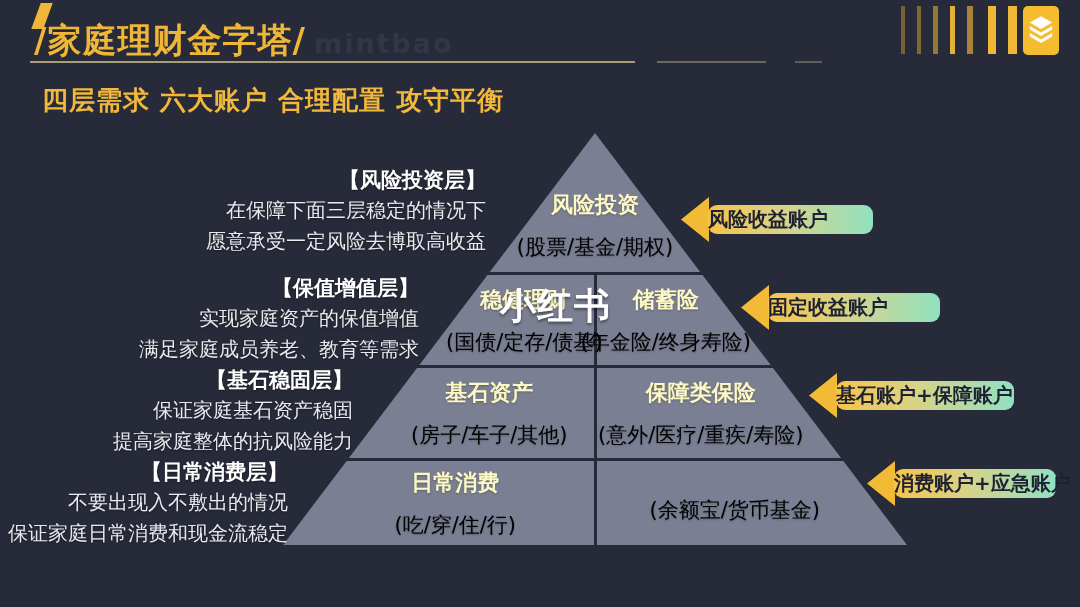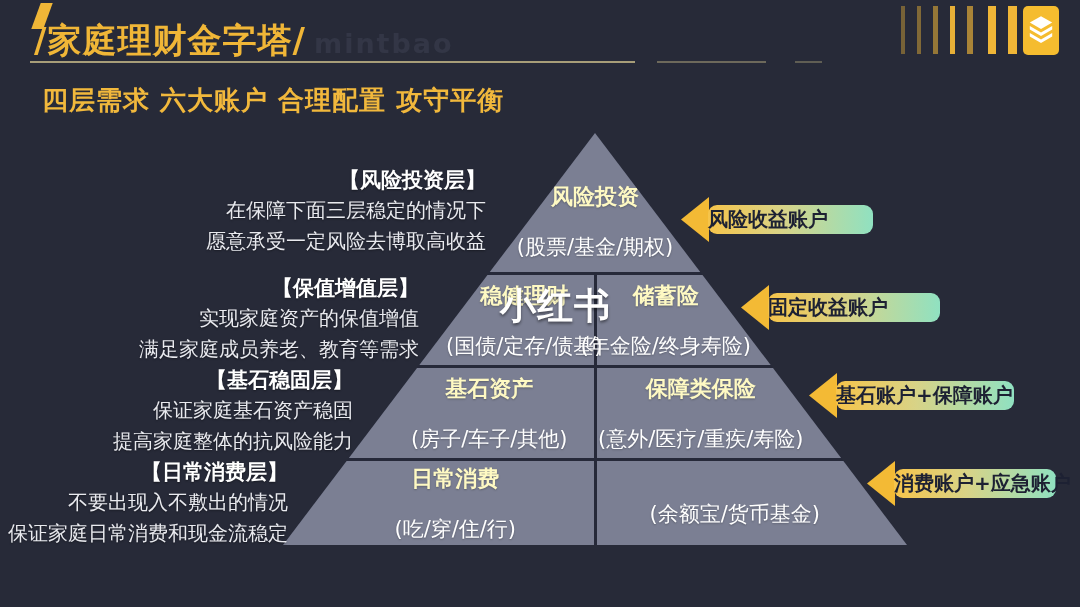--- a/index.html
+++ b/index.html
@@ -37,21 +37,21 @@
   .row1 .cell{justify-content:flex-end;padding-bottom:11px;}
   .inner{text-align:center;}
   .row2 .left  .inner{transform:translateX(86px);}
   .row2 .right .inner{transform:translateX(-86px);}
   .row3 .left  .inner{transform:translateX(51px);}
   .row3 .right .inner{transform:translateX(-51px);}
   .row4 .left  .inner{transform:translateX(17px);}
   .row4 .right .inner{transform:translateX(-17px);}
   .cell-title{display:block;color:#fef9c3;font-weight:bold;font-size:22px;
     text-shadow:0 1px 2px rgba(0,0,0,.25);white-space:nowrap;}
-  .cell-sub{display:block;color:#ffffff;font-size:21px;margin-top:21px;
+  .cell-sub{display:block;color:#000000;font-size:21px;margin-top:13px;
     text-shadow:0 1px 2px rgba(0,0,0,.25);white-space:nowrap;}
   .pyr-watermark{position:absolute;left:500px;top:282px;font-size:36px;font-weight:bold;
     color:#ffffff;text-shadow:0 2px 3px rgba(0,0,0,.45);z-index:5;letter-spacing:1px;}
   
   .lb{position:absolute;text-align:right;white-space:nowrap;}
   .lb-h{font-size:21px;font-weight:bold;color:#ffffff;line-height:30px;
     text-shadow:0 1px 2px rgba(0,0,0,.4);}
   .lb-d{font-size:20px;color:#e9eaef;line-height:31px;text-shadow:0 1px 2px rgba(0,0,0,.4);}
   .lb1{top:165px;right:594px;}
   .lb2{top:273px;right:661px;margin-left:24px;}

